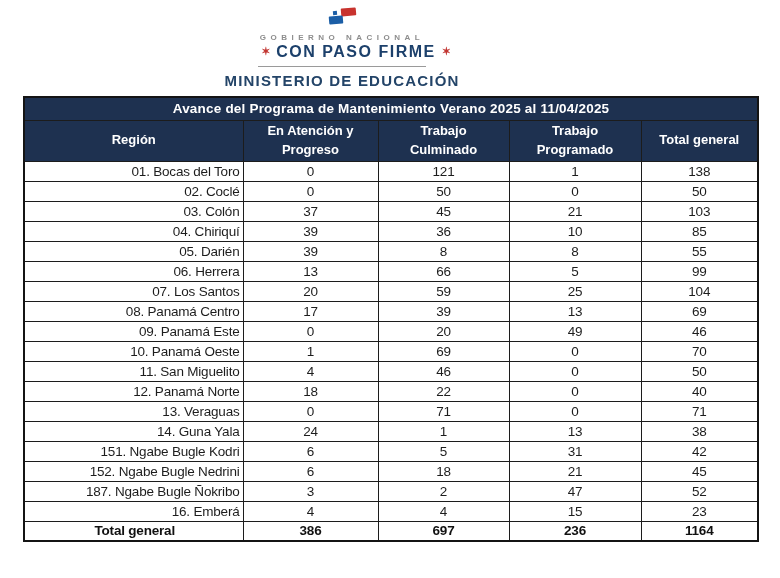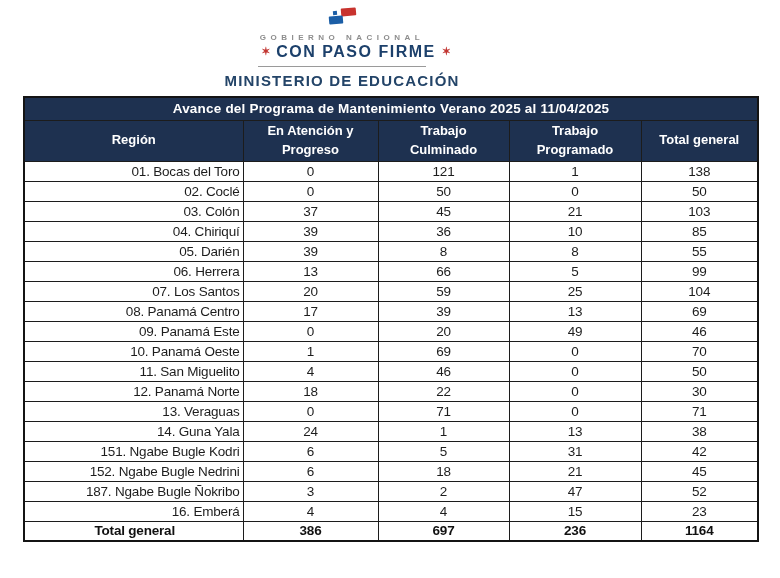--- a/index.html
+++ b/index.html
@@ -185,21 +185,21 @@
             <td class="num">4</td>
             <td class="num">46</td>
             <td class="num">0</td>
             <td class="num">50</td>
           </tr>
           <tr>
             <td class="region">12. Panamá Norte</td>
             <td class="num">18</td>
             <td class="num">22</td>
             <td class="num">0</td>
-            <td class="num">30</td>
+            <td class="num">40</td>
           </tr>
           <tr>
             <td class="region">13. Veraguas</td>
             <td class="num">0</td>
             <td class="num">71</td>
             <td class="num">0</td>
             <td class="num">71</td>
           </tr>
           <tr>
             <td class="region">14. Guna Yala</td>

